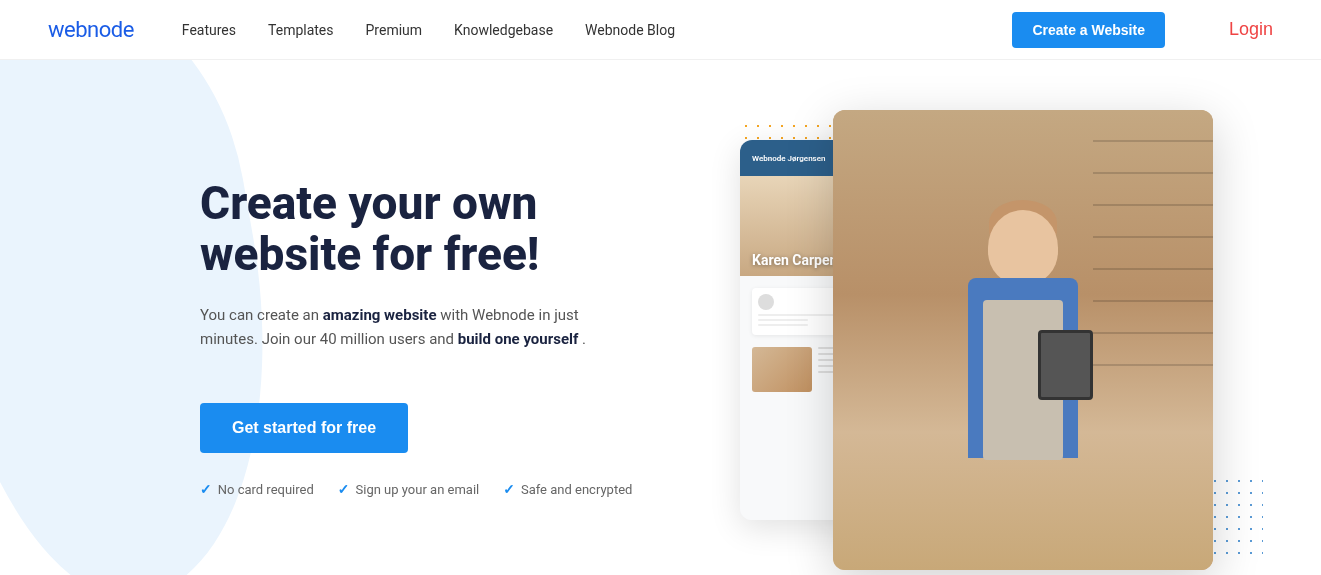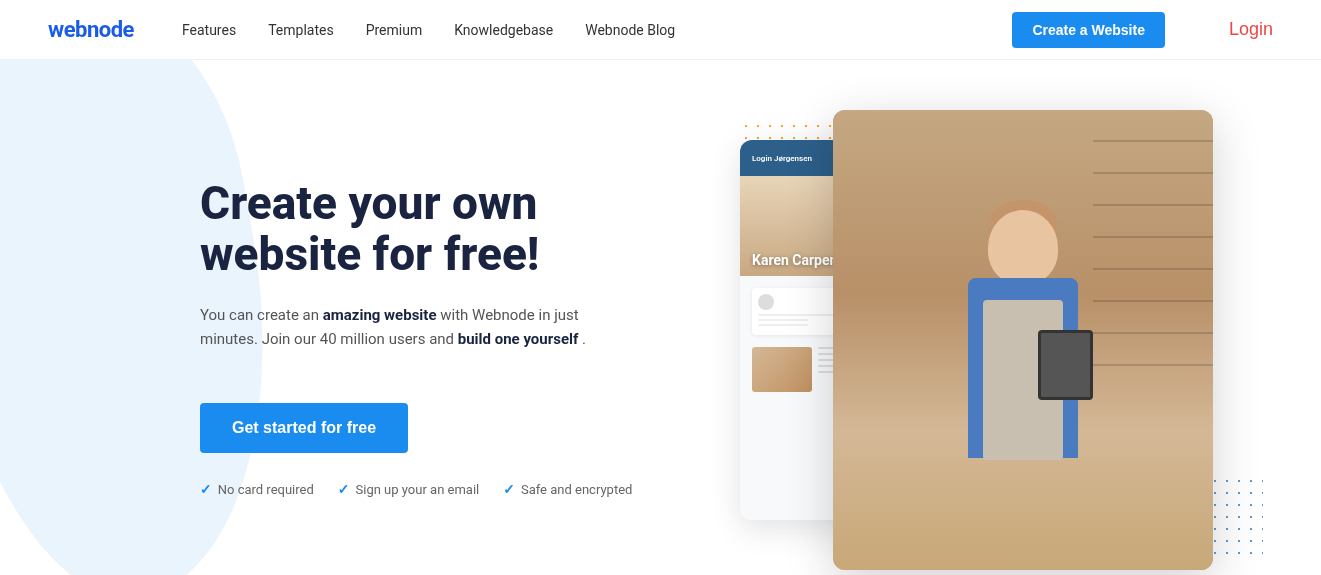--- a/index.html
+++ b/index.html
@@ -31,21 +31,21 @@
       z-index: 10;
       display: flex;
       align-items: center;
       padding: 0 48px;
       height: 60px;
       background: #fff;
       border-bottom: 1px solid #f0f0f0;
     }
     .logo {
       font-size: 22px;
-      font-weight: 700;
+      font-weight: 400;
       color: #1a5ce6;
       margin-right: 48px;
       letter-spacing: -0.5px;
     }
     nav {
       display: flex;
       align-items: center;
       gap: 32px;
       flex: 1;
     }
@@ -431,21 +431,21 @@
     </div>
   </div>
 
   <div class="hero-visual">
 
     <div class="dot-grid-orange"></div>
 
     <div class="mockup-back">
       <div class="mockup-back-content">
         <div class="mockup-header-bar">
-          <span class="mockup-header-text">Login Jørgensen</span>
+          <span class="mockup-header-text">Webnode Jørgensen</span>
         </div>
         <div class="mockup-hero-area">
           <span class="mockup-name">Karen Carpenter</span>
         </div>
         <div class="mockup-cards">
           <div class="mockup-card">
             <div class="mockup-card-icon"></div>
             <div class="mockup-card-line"></div>
             <div class="mockup-card-line short"></div>
             <div class="mockup-card-line short"></div>

